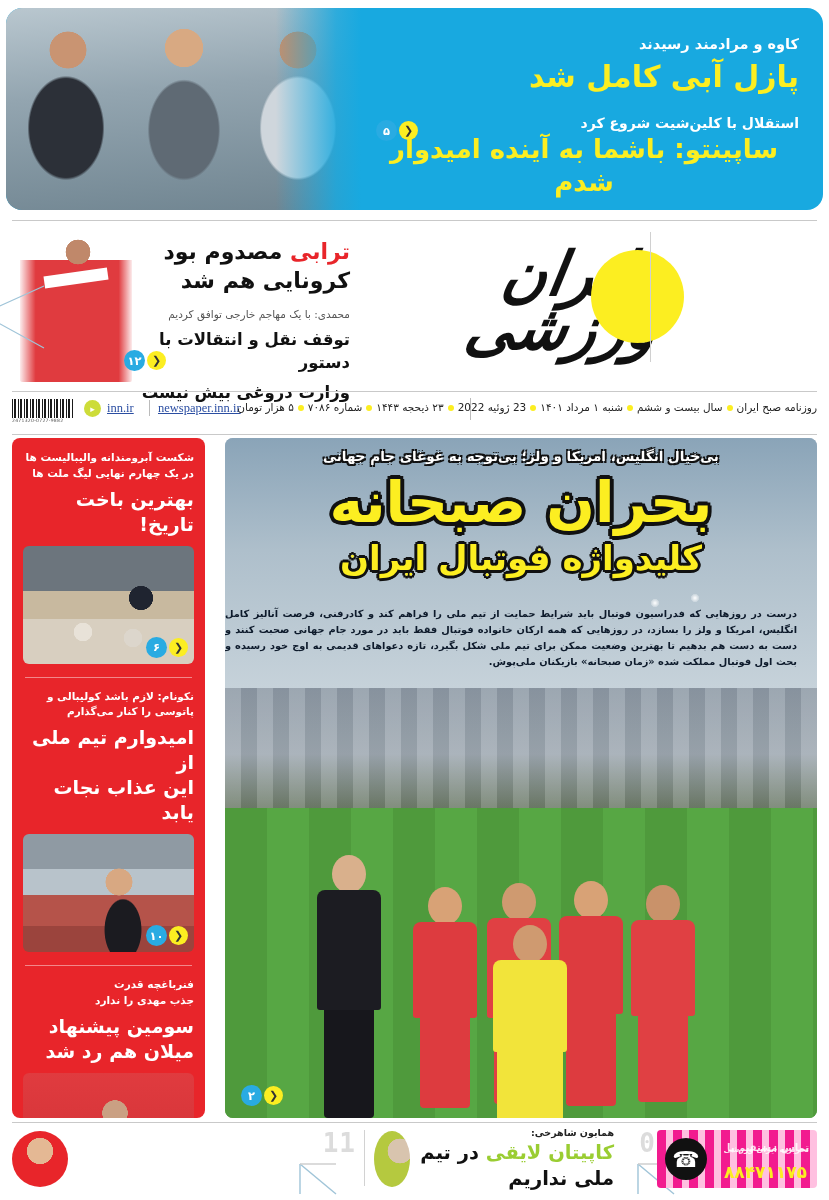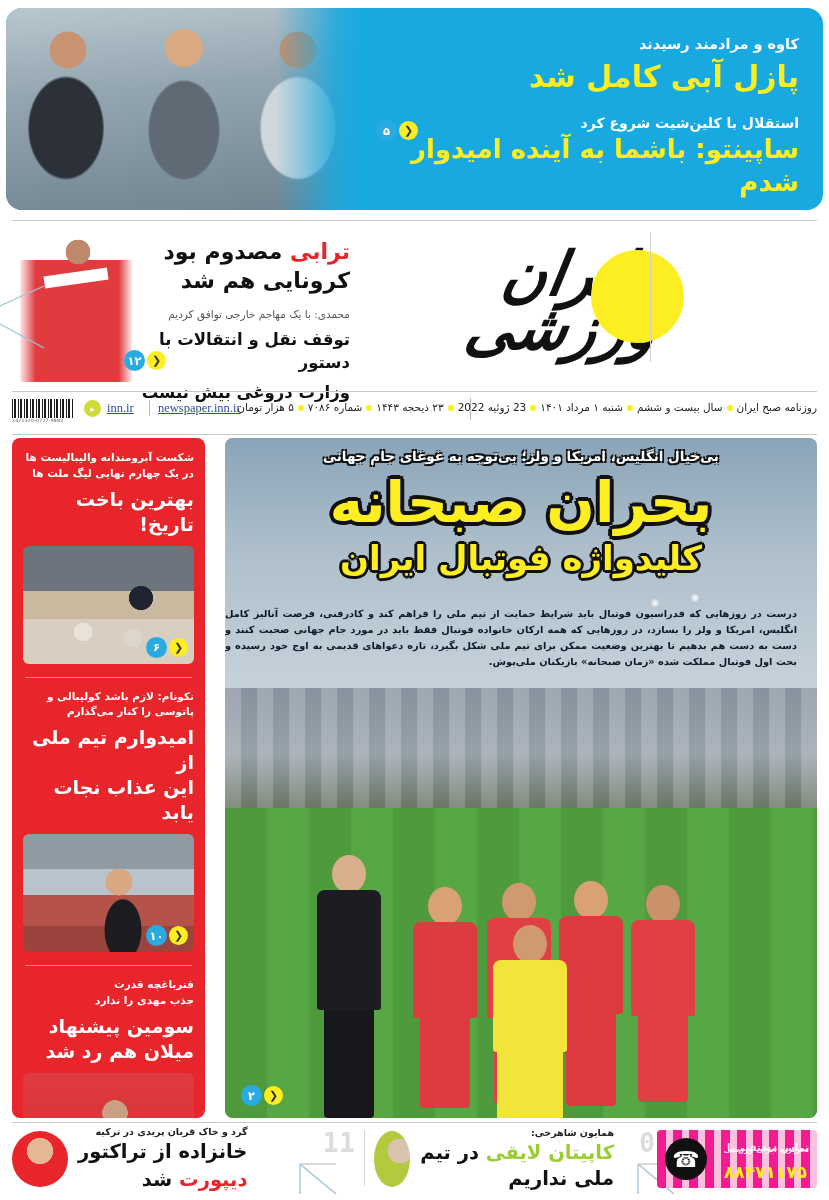--- a/index.html
+++ b/index.html
@@ -37,21 +37,21 @@
     text-align: right; color: #fff; direction: rtl;
   }
   .bn-kicker { font-size: 14.5px; font-weight: bold; line-height: 1.5; color:#ffffff; }
   .bn-head {
     font-size: 30px; font-weight: bold; color: #fcee21;
     line-height: 1.25; margin-top: 2px; letter-spacing: -.3px;
   }
   .bn-kicker2 { font-size: 14px; font-weight: bold; margin-top: 20px; color:#ffffff; }
   .bn-head2 {
     font-size: 26px; font-weight: bold; color: #fcee21;
-    line-height: 1.25; margin-top: 2px; letter-spacing:-.3px;
+    line-height: 1.25; margin-top: 2px; letter-spacing:-.3px;text-align:center;
   }
   .badge-pair { position: absolute; display: flex; align-items: center; gap: 2px; z-index: 6; }
   .badge-arrow {
     width: 19px; height: 19px; border-radius: 50%; background: #fcee21;
     display:flex; align-items:center; justify-content:center;
     font-size: 11px; color: #333; font-weight: bold;
   }
   .badge-num {
     width: 21px; height: 21px; border-radius: 50%; background: #29abe2;
     display:flex; align-items:center; justify-content:center;
@@ -409,27 +409,20 @@
         <span class="badge-num">۲</span>
       </div>
     </div>
 
   </div>
 
   <div class="footer">
     <div class="f-rule"></div>
 
     <div class="f-cell" style="left:0; width:260px; display:flex; align-items:center; justify-content:flex-end; gap:10px;">
-      <div class="f-text">
-        <div class="f-kick">گرد و خاک قربان پریدی در ترکیه</div>
-        <div class="f-head">خانزاده از تراکتور</div>
-        <div class="f-head">
-          <span class="red">دیپورت</span><span> شد</span>
-        </div>
-      </div>
       <div class="f-avatar av-red"></div>
     </div>
 
     <div class="f-cell" style="left:268px; width:76px;">
       <div class="f-pagenum" style="text-align:right;">11</div>
       <svg class="f-arrow" viewBox="0 0 40 34" style="margin:4px auto 0; display:block">
         <line x1="2" y1="2" x2="38" y2="32" stroke="#9fc4d8" stroke-width="1.4"></line>
         <line x1="2" y1="2" x2="2" y2="32" stroke="#9fc4d8" stroke-width="1.4"></line>
         <line x1="2" y1="2" x2="38" y2="2" stroke="#cfcfcf" stroke-width="1.4"></line>
       </svg>

